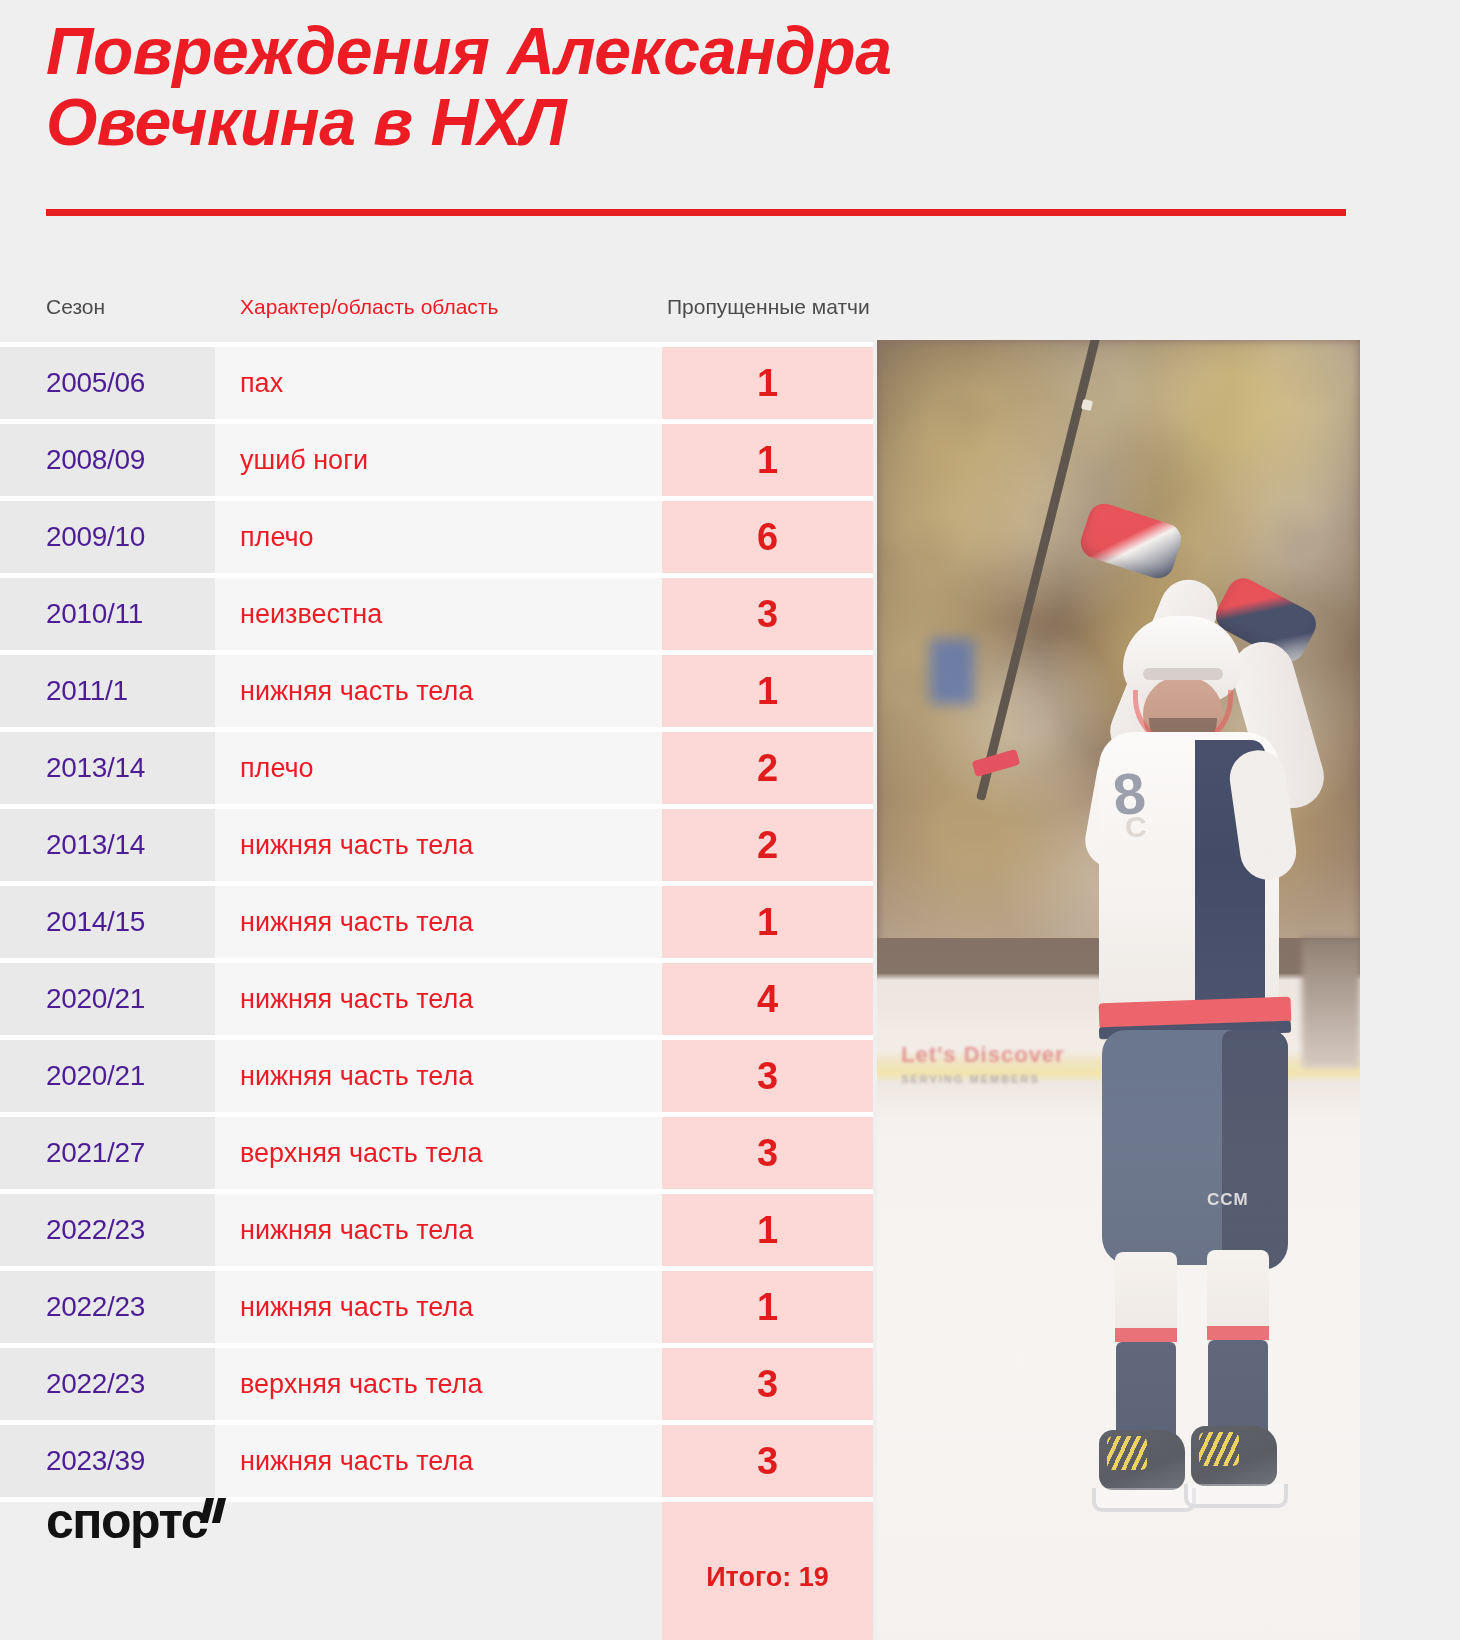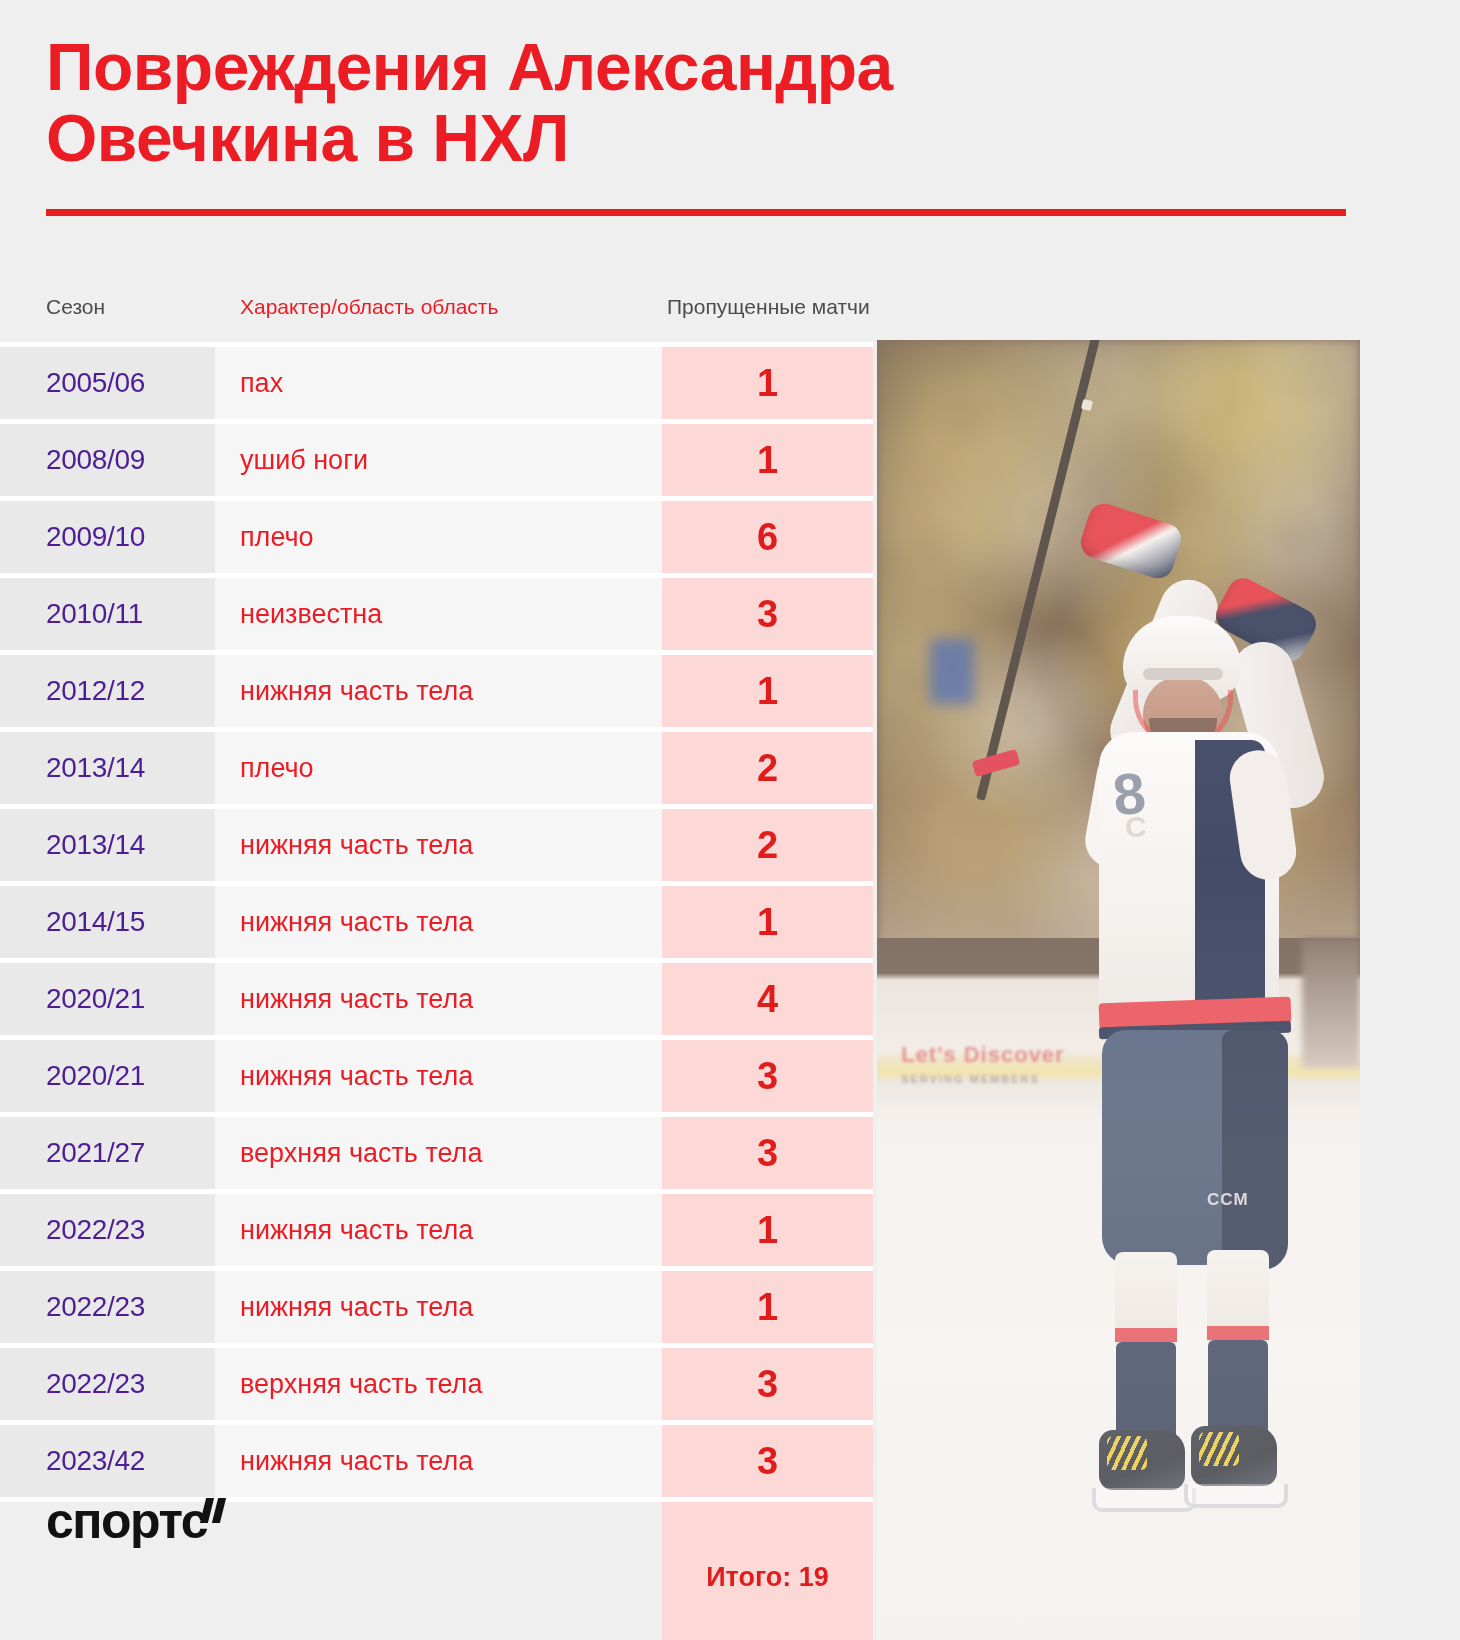--- a/index.html
+++ b/index.html
@@ -16,22 +16,23 @@
     position: relative;
     width: 1460px;
     height: 1640px;
     background: #efefef;
   }
 
   
   #title-block {
     position: absolute;
     left: 46px;
-    top: 32px;
+    top: 16px;
     width: 1300px;
+    font-style: italic;
   }
   #infographic-title {
     font-size: 66px;
     line-height: 1.07;
     font-weight: 700;
     color: #ec1c24;
     letter-spacing: -0.5px;
     white-space: pre-line;
   }
   #title-rule {
@@ -540,21 +541,21 @@
           </div>
           <div class="c-photo"></div>
         </div>
         <div class="sep">
           <div class="s-left"></div>
           <div class="s-mid"></div>
           <div class="s-right"></div>
         </div>
         <div class="row data-row">
           <div class="c-season">
-            <span class="season-text">2012/12</span>
+            <span class="season-text">2011/1</span>
           </div>
           <div class="c-injury">
             <span class="injury-text">нижняя часть тела</span>
           </div>
           <div class="c-missed">
             <span class="missed-text">1</span>
           </div>
           <div class="c-photo"></div>
         </div>
         <div class="sep">
@@ -710,21 +711,21 @@
           </div>
           <div class="c-photo"></div>
         </div>
         <div class="sep">
           <div class="s-left"></div>
           <div class="s-mid"></div>
           <div class="s-right"></div>
         </div>
         <div class="row data-row">
           <div class="c-season">
-            <span class="season-text">2023/42</span>
+            <span class="season-text">2023/39</span>
           </div>
           <div class="c-injury">
             <span class="injury-text">нижняя часть тела</span>
           </div>
           <div class="c-missed">
             <span class="missed-text">3</span>
           </div>
           <div class="c-photo"></div>
         </div>
       </div>

